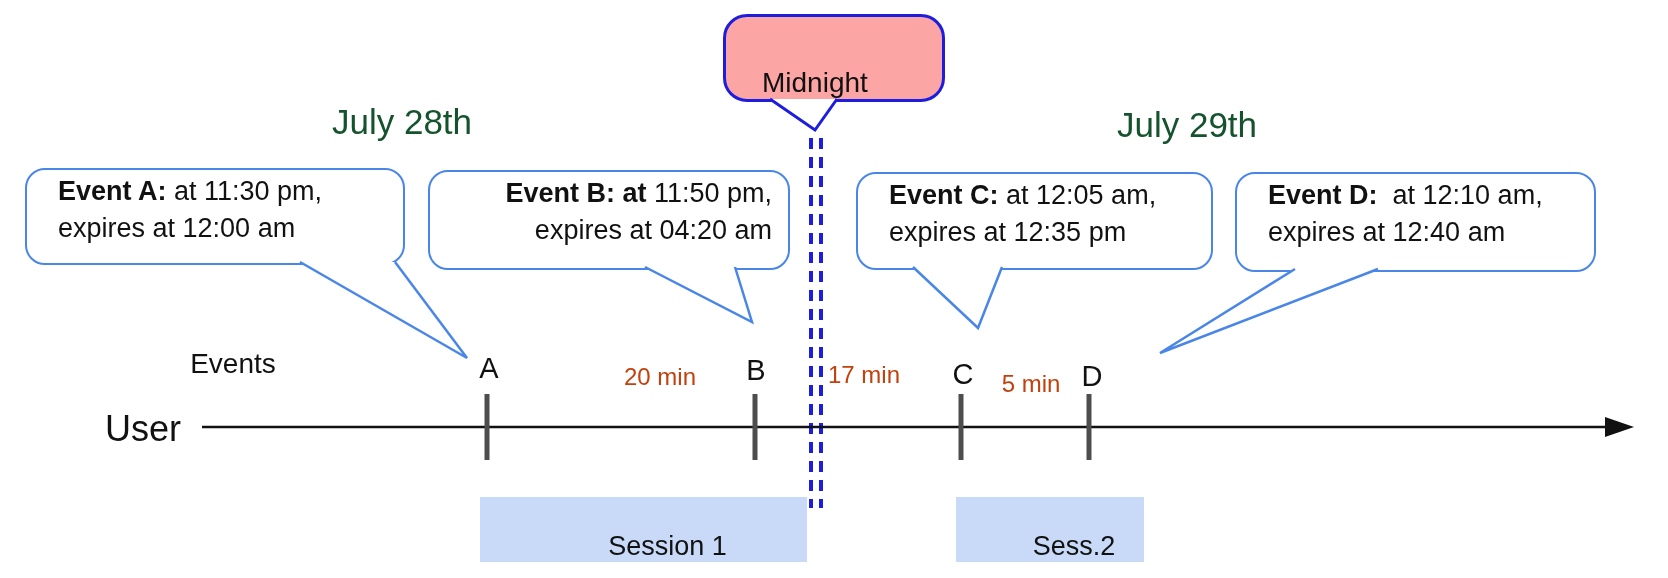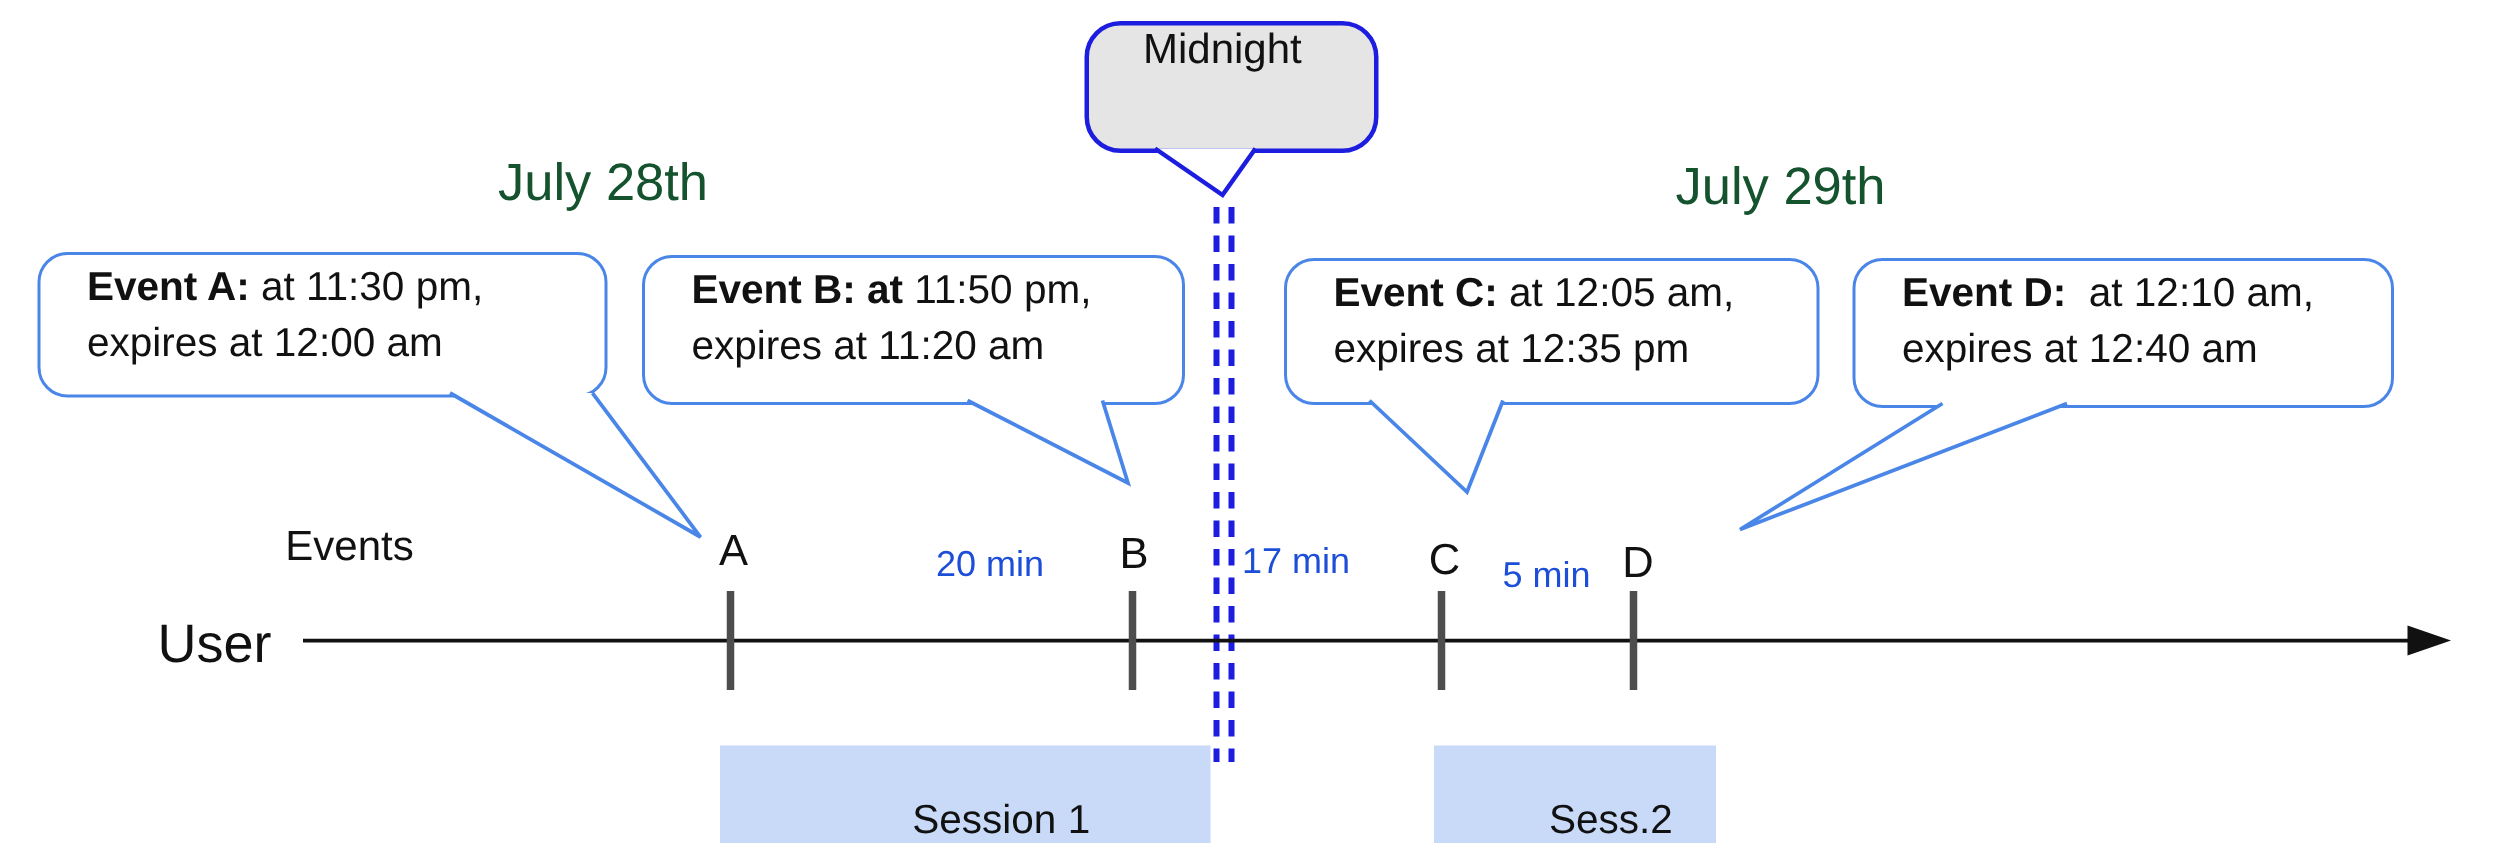--- a/index.html
+++ b/index.html
@@ -12,47 +12,47 @@
     overflow:hidden;
   }
   .abs{position:absolute;}
   .centered{transform:translate(-50%,-50%);white-space:nowrap;}
 
   
   .date-label{font-size:35px;color:#14532d;z-index:2;}
 
   
   .midnight-box{
-    left:723px;top:14px;width:196px;height:88px;
+    left:723px;top:14px;width:222px;height:88px;
     border:3px solid #1d1ddf;border-radius:24px;
-    background:#e5e5e5;z-index:1;
-    display:flex;align-items:flex-start;
+    background:#fca5a5;z-index:1;
+    display:flex;align-items:flex-end;
     padding-left:36px;box-sizing:border-box;
     font-size:28px;
   }
 
   
   .callout{
     border:2.5px solid #4a86e8;border-radius:20px;
     background:#fff;z-index:1;box-sizing:border-box;
     padding:3px 16px 10px 31px;
     font-size:27px;line-height:37px;
   }
   .callout .l1{white-space:pre-wrap;display:block;}
   .callout .l2{white-space:pre-wrap;display:block;}
   .box-a{left:25px;top:168px;width:380px;height:97px;}
-  .box-b{left:428px;top:170px;width:362px;height:100px;}
+  .box-b{left:428px;top:170px;width:362px;height:100px;text-align:right;}
   .box-c{left:856px;top:172px;width:357px;height:98px;}
   .box-d{left:1235px;top:172px;width:361px;height:100px;}
 
   
   .axis-user{left:105px;top:408px;font-size:36px;z-index:2;}
   .axis-events{font-size:28px;z-index:2;}
   .tick-letter{font-size:29px;z-index:2;}
-  .interval-label{font-size:24px;color:#1d4ed8;z-index:2;}
+  .interval-label{font-size:24px;color:#c2410c;z-index:2;}
 
   
   .session{
     background:#c9daf8;z-index:1;
     display:flex;align-items:flex-end;justify-content:center;
     font-size:27px;color:#111;padding-left:48px;
   }
   .session-1{left:480px;top:497px;width:279px;height:65px;}
   .session-2{left:956px;top:497px;width:140px;height:65px;}
 
@@ -70,21 +70,21 @@
   <div class="abs midnight-box">
     <span>Midnight</span>
   </div>
 
   <div class="abs callout box-a">
     <span class="l1"><b>Event A:</b><span> at 11:30 pm,</span></span>
     <span class="l2">expires at 12:00 am</span>
   </div>
   <div class="abs callout box-b">
     <span class="l1"><b>Event B: at</b><span> 11:50 pm,</span></span>
-    <span class="l2">expires at 11:20 am</span>
+    <span class="l2">expires at 04:20 am</span>
   </div>
   <div class="abs callout box-c">
     <span class="l1"><b>Event C:</b><span> at 12:05 am,</span></span>
     <span class="l2">expires at 12:35 pm</span>
   </div>
   <div class="abs callout box-d">
     <span class="l1"><b>Event D:</b><span>  at 12:10 am,</span></span>
     <span class="l2">expires at 12:40 am</span>
   </div>
 

